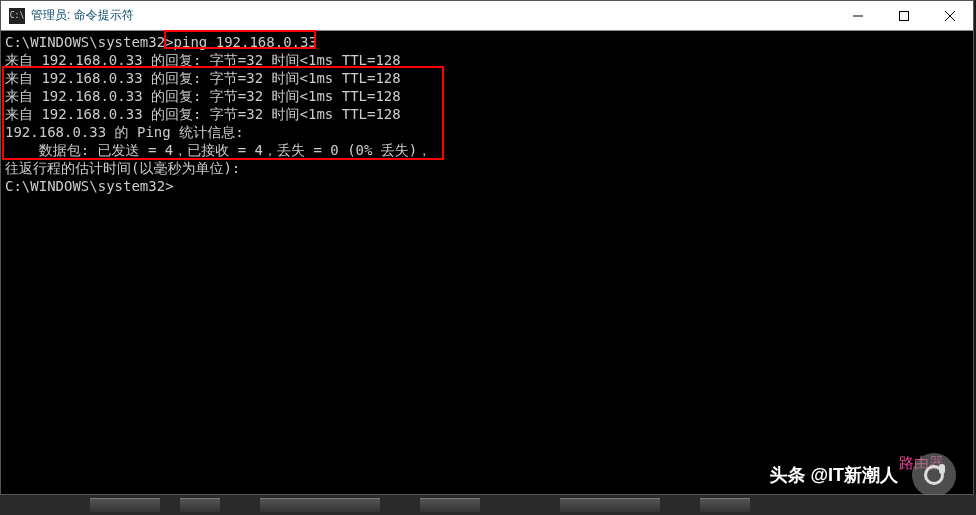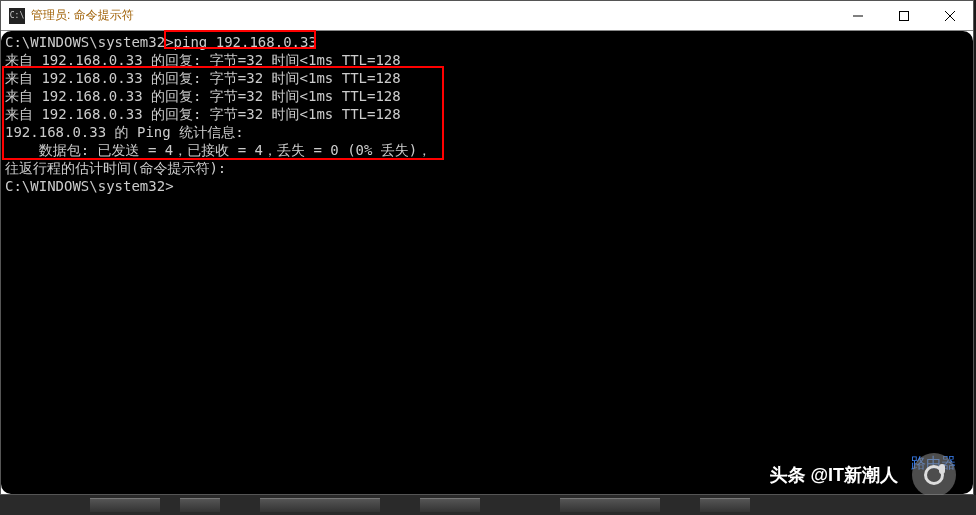--- a/index.html
+++ b/index.html
@@ -40,21 +40,21 @@
       align-items: center;
       justify-content: center;
       font-size: 8px;
       color: #ccc;
       font-family: monospace;
     }
     .titlebar-text {
       margin-left: 6px;
       font-size: 12px;
       font-family: "Microsoft YaHei", "SimSun", sans-serif;
-      color: #a16207;
+      color: #0c4a6e;
     }
     .titlebar-controls {
       margin-left: auto;
       display: flex;
       height: 100%;
     }
     .titlebar-btn {
       width: 46px;
       height: 100%;
       display: flex;
@@ -70,21 +70,20 @@
     .console {
       background: #000;
       width: 100%;
       height: calc(100% - 30px);
       padding: 2px 4px;
       color: #ccc;
       font-size: 14px;
       line-height: 18px;
       font-family: "NSimSun", "SimSun", "Consolas", monospace;
       position: relative;
-      border-radius: 10px;
     }
     .console-line {
       white-space: pre;
     }
     .red-box-1 {
       position: absolute;
       border: 2px solid #ff0000;
       top: 30px;
       left: 164px;
       width: 152px;
@@ -136,22 +135,22 @@
     }
     .watermark-text1 {
       color: #fff;
       font-size: 18px;
       font-family: "Microsoft YaHei", sans-serif;
       font-weight: bold;
     }
     .watermark-text2 {
       position: absolute;
       bottom: 42px;
-      right: 20px;
-      color: #3b82f6;
+      right: 32px;
+      color: #ec4899;
       font-size: 15px;
       font-family: "Microsoft YaHei", sans-serif;
     }
     .bottom-strip {
       position: absolute;
       bottom: 0;
       left: 0;
       width: 976px;
       height: 20px;
       background: #2a2a2a;
@@ -193,21 +192,21 @@
   <div class="console">
     <div class="console-line"><span>C:\WINDOWS\system32&gt;</span><span>ping 192.168.0.33</span></div>
     <div class="console-line"></div>
     <div class="console-line">来自 192.168.0.33 的回复: 字节=32 时间&lt;1ms TTL=128</div>
     <div class="console-line">来自 192.168.0.33 的回复: 字节=32 时间&lt;1ms TTL=128</div>
     <div class="console-line">来自 192.168.0.33 的回复: 字节=32 时间&lt;1ms TTL=128</div>
     <div class="console-line">来自 192.168.0.33 的回复: 字节=32 时间&lt;1ms TTL=128</div>
     <div class="console-line"></div>
     <div class="console-line">192.168.0.33 的 Ping 统计信息:</div>
     <div class="console-line">    数据包: 已发送 = 4，已接收 = 4，丢失 = 0 (0% 丢失)，</div>
-    <div class="console-line">往返行程的估计时间(命令提示符):</div>
+    <div class="console-line">往返行程的估计时间(以毫秒为单位):</div>
     <div class="console-line"></div>
     <div class="console-line">C:\WINDOWS\system32&gt;</div>
   </div>
 </div>
 
 <div class="red-box-1"></div>
 <div class="red-box-2"></div>
 
 <div class="watermark-text2">路由器</div>
 <div class="watermark-container">

